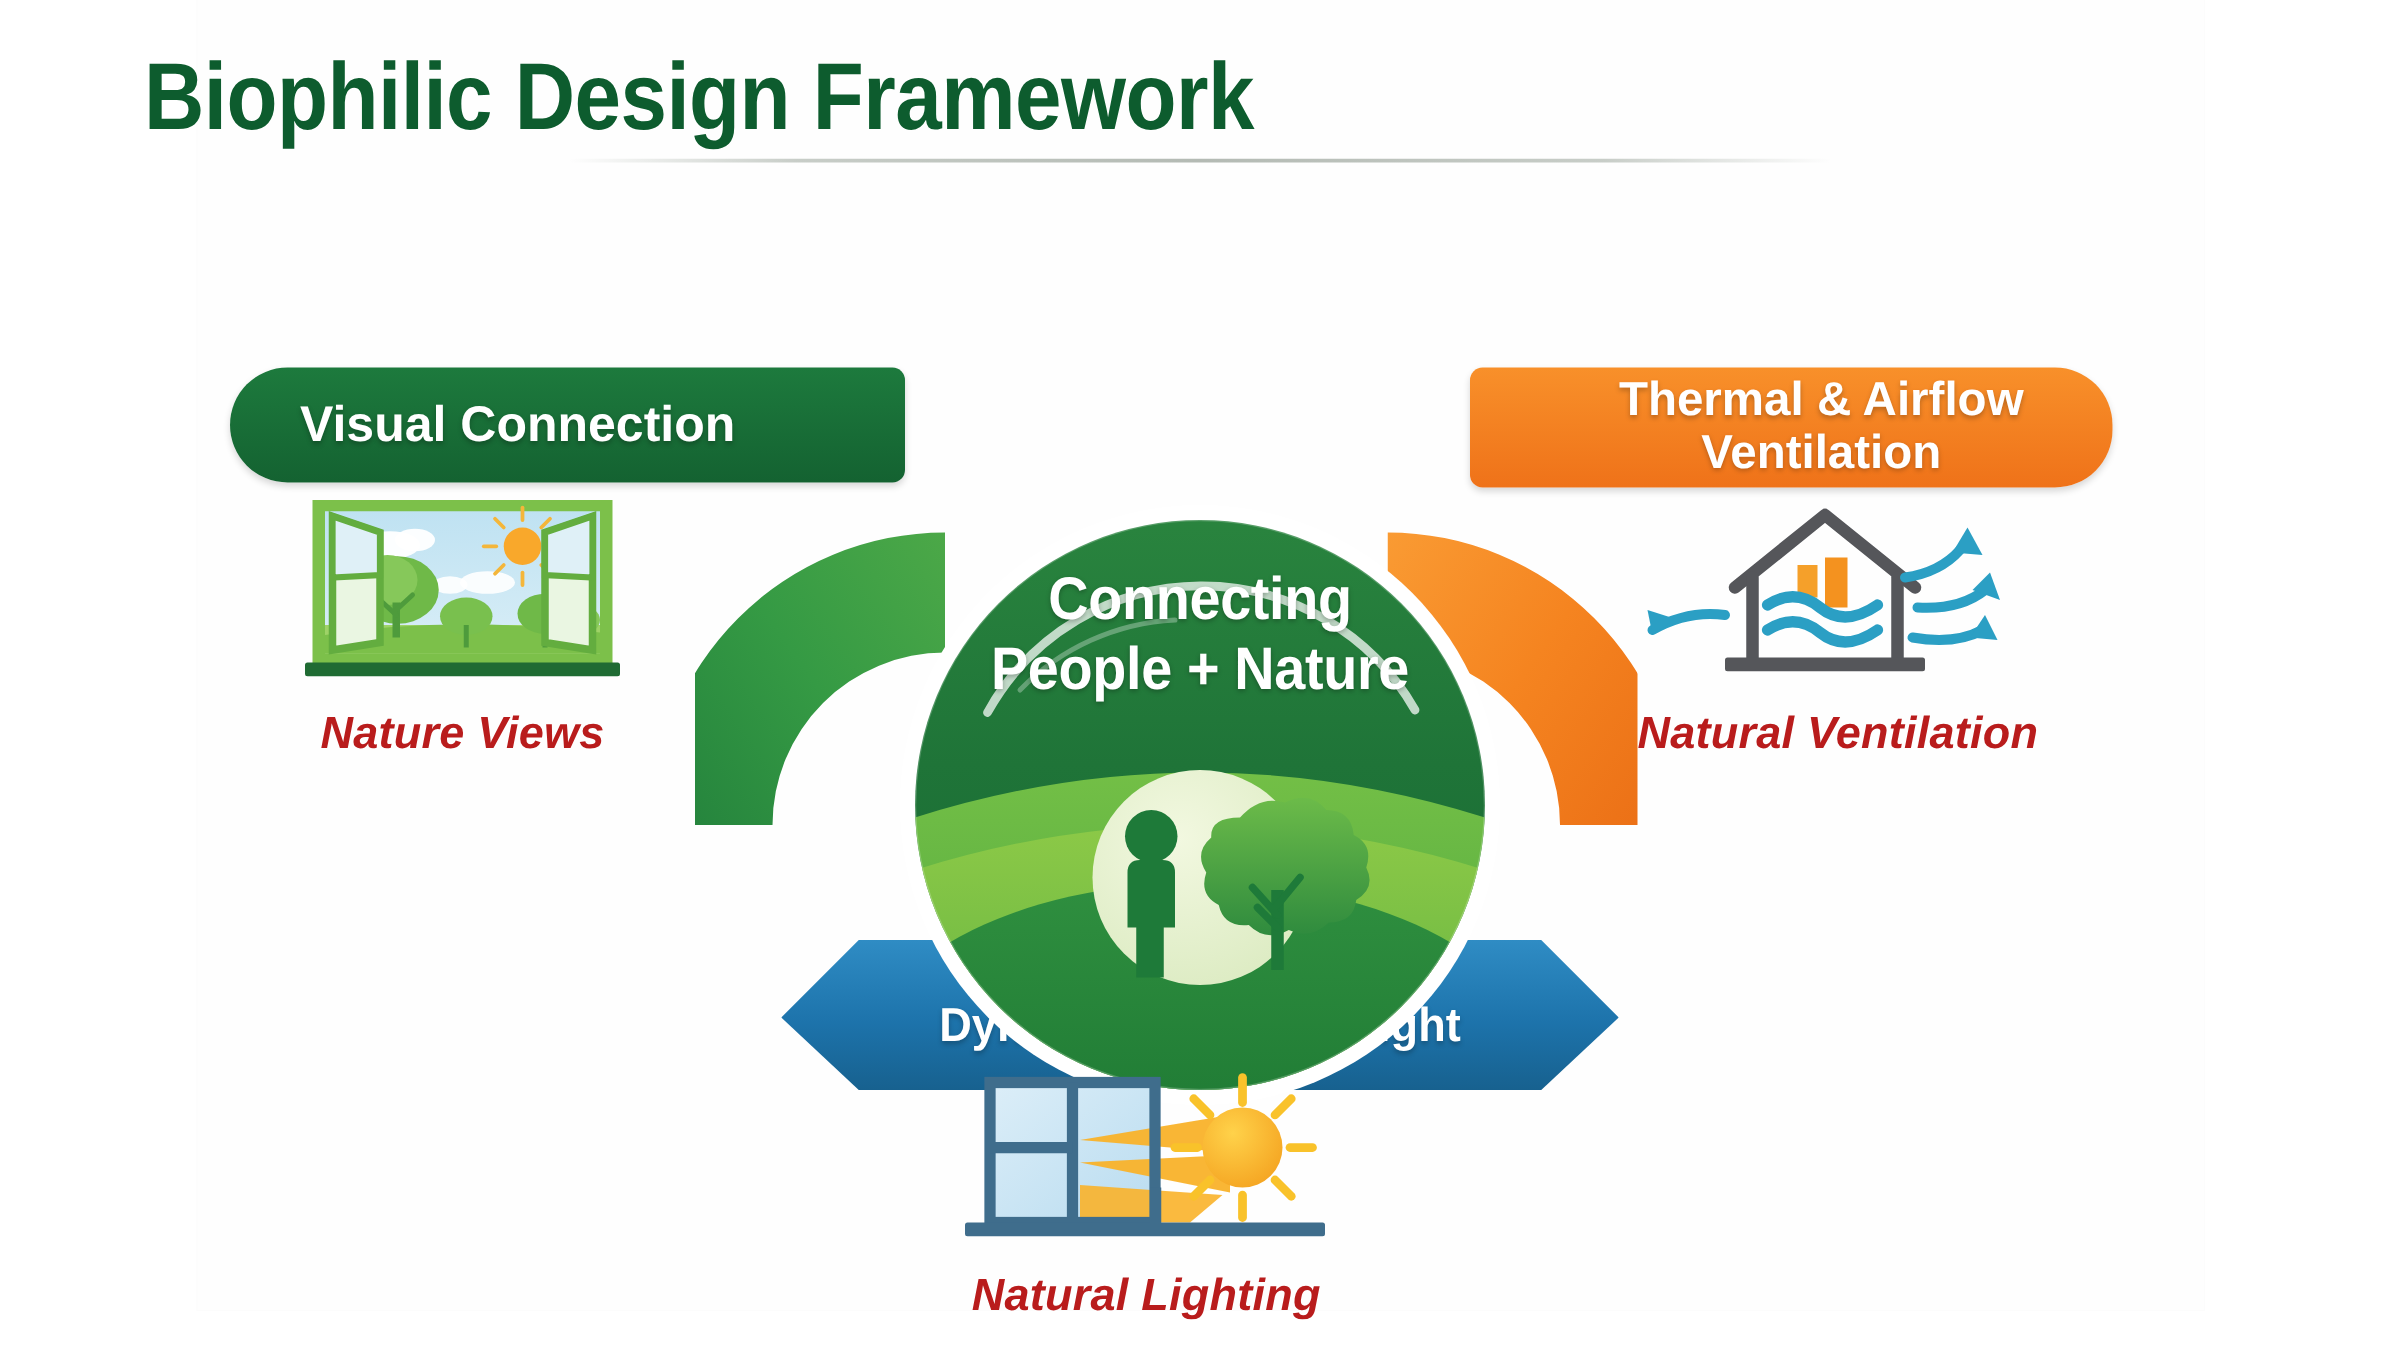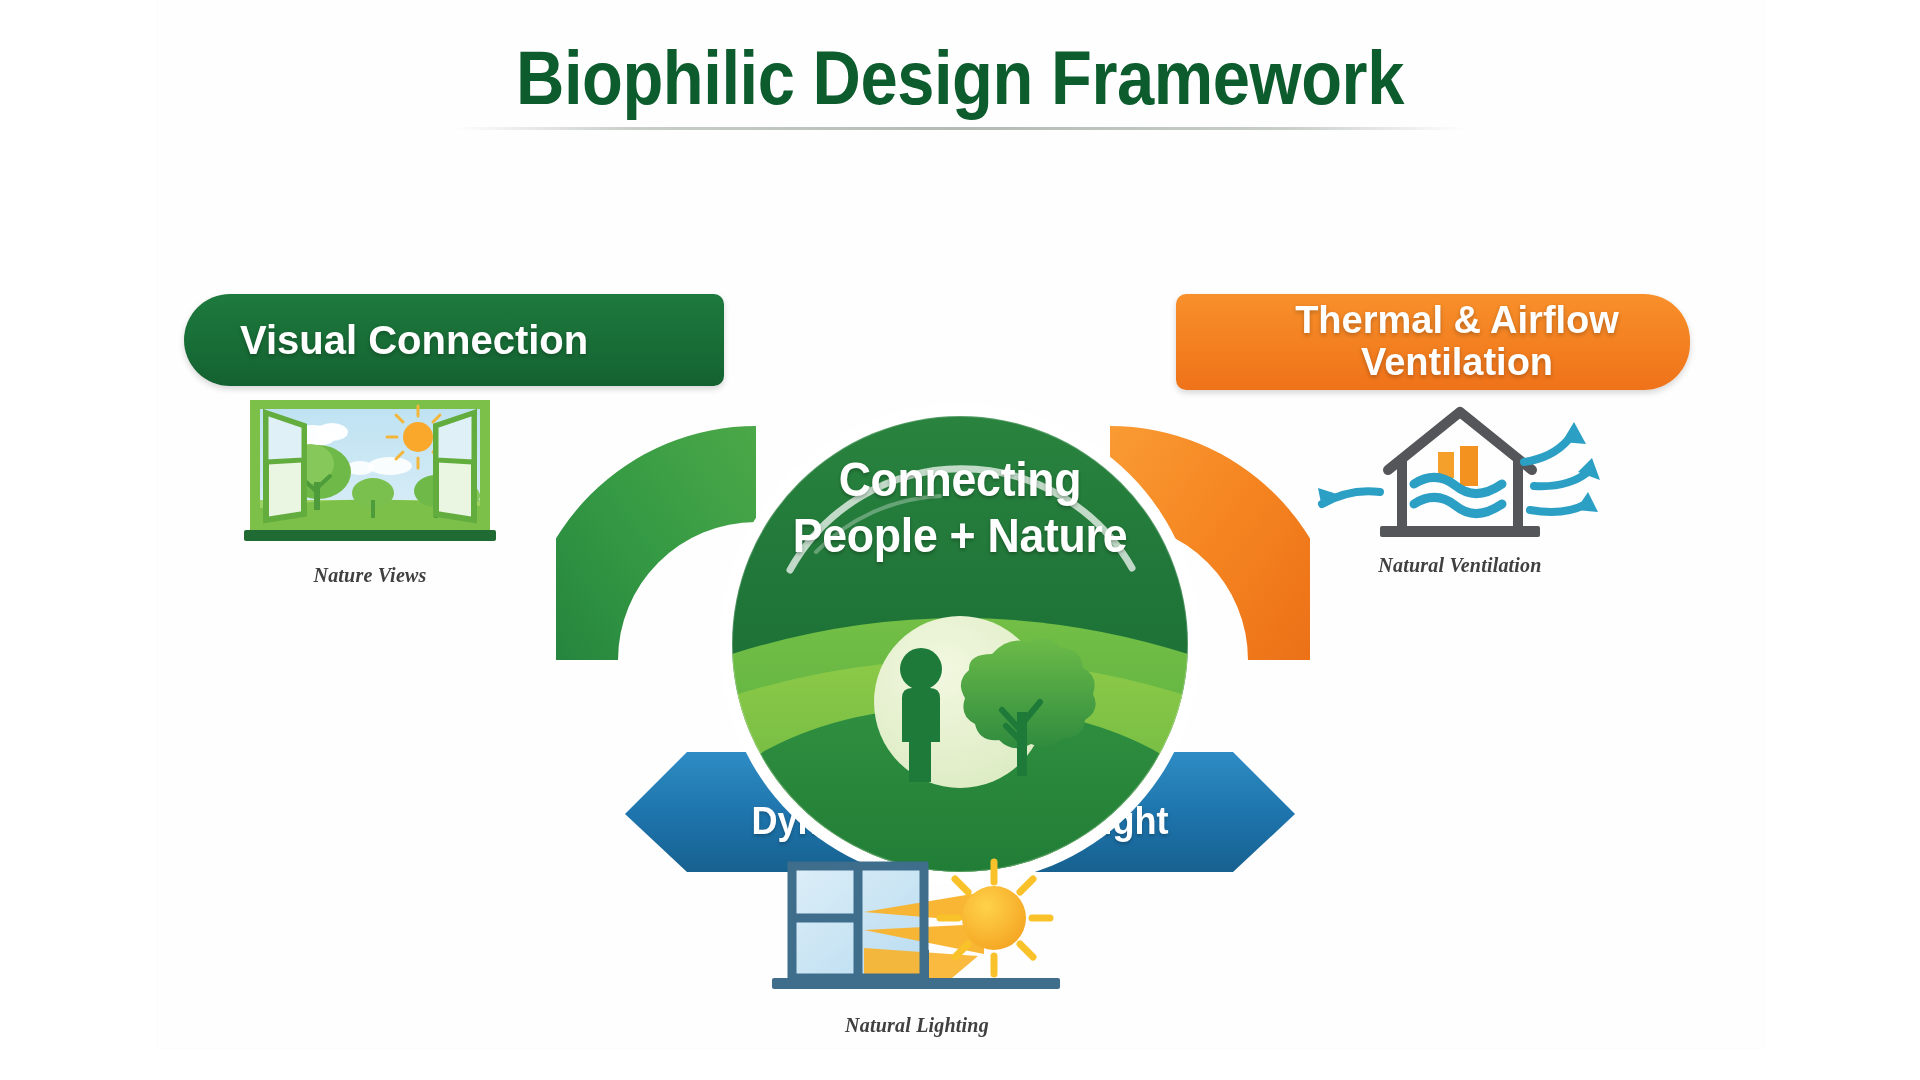--- a/index.html
+++ b/index.html
@@ -21,21 +21,20 @@
     width: 1605px; height: 1048px;
     background: #fefefe;
     box-shadow: 0 0 0 1px rgba(0,0,0,0.012);
   }
 
   
   #title-block {
     position: absolute;
     left: 0; top: 38px;
     width: 1920px;
-    text-align: center;
   }
   #title {
     font-family: "Liberation Sans", sans-serif;
     font-size: 76px;
     font-weight: bold;
     letter-spacing: -0.5px;
     color: #0d5c2e;
     line-height: 1.05;
     transform: scaleX(0.88);
     transform-origin: center;
@@ -134,32 +133,31 @@
     width: 670px; height: 120px;
   }
 
   
   #arc-left  { position:absolute; left: 556px; top: 330px; }
   #arc-right { position:absolute; left: 1110px; top: 330px; }
 
   
   .icon-block { position: absolute; text-align: center; }
   .caption {
-    color: #404040;
+    color: #b91c1c;
     font-weight: bold;
     font-style: italic;
-    font-size: 20px;
+    font-size: 36px;
     letter-spacing: 0.2px;
     white-space: nowrap;
-    font-family: Liberation Serif, serif;
   }
   #icon-left   { left: 240px; top: 396px; width: 260px; }
   #icon-left .caption { margin-top: 14px; }
   #icon-right  { left: 1310px; top: 400px; width: 300px; }
-  #icon-right .caption { }
+  #icon-right .caption { margin-top: 10px; }
   #icon-bottom { left: 752px; top: 852px; width: 330px; }
   #icon-bottom .caption { margin-top: 8px; }
 </style>
 </head>
 <body>
 
 <div id="root">
   <div id="panel"></div>
 
   <div id="title-block">

